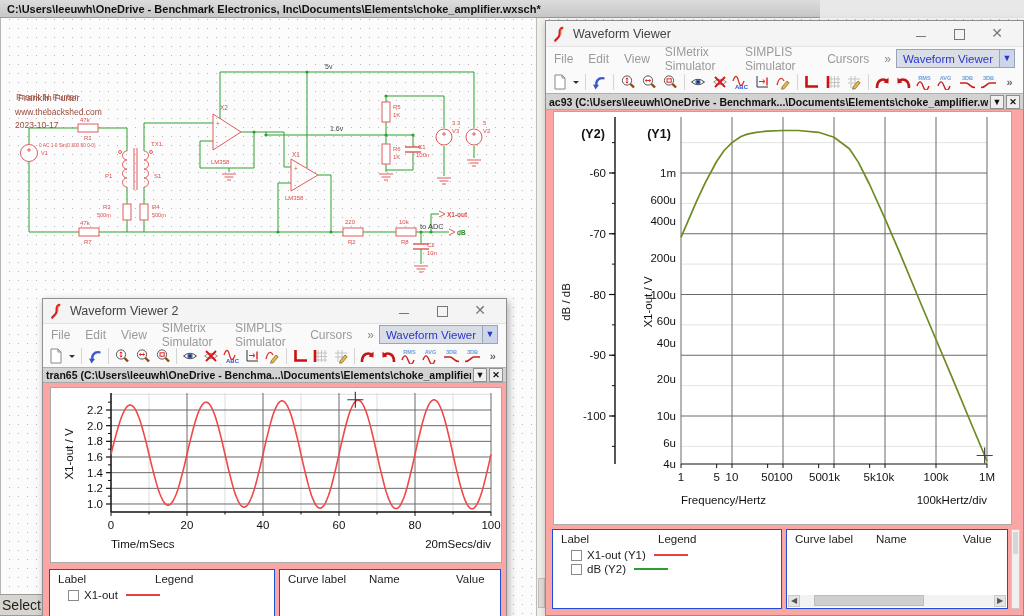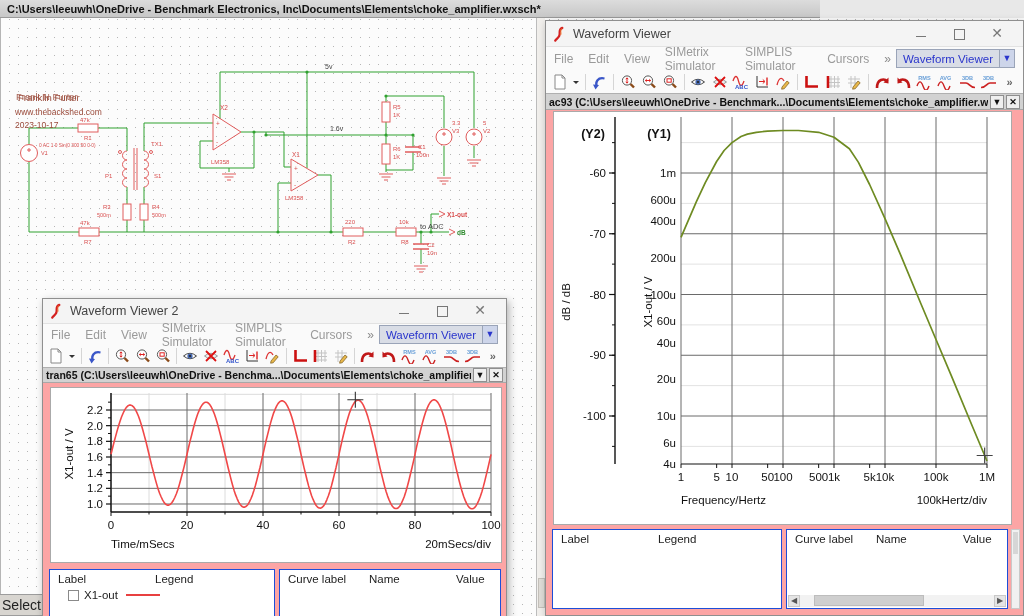--- a/index.html
+++ b/index.html
@@ -468,20 +468,30 @@
         <text x="433" y="392" text-anchor="end" font-size="11.5" fill="#111">100kHertz/div</text>
         <path d="M127.0 125.4 L142.4 89.6 L151.3 70.7 L162.6 49.5 L170.1 38.5 L178.0 30.6 L187.0 24.5 L193.4 22.1 L202.3 20.3 L213.6 19.1 L229.0 18.5 L244.4 18.5 L264.6 20.3 L280.0 25.2 L295.4 36.7 L304.3 50.1 L315.6 72.5 L331.0 106.6 L346.4 142.4 L366.6 191.0 L382.0 227.5 L397.4 263.9 L417.6 312.5 L433.0 349.0 " stroke="#6e8b22" stroke-width="1.7" fill="none" stroke-linejoin="round"></path>
         <path d="M422.6663679814056 343.4875H438.6663679814056M430.6663679814056 335.4875V351.4875" stroke="#444" stroke-width="1.2" fill="none"></path>
       </svg>
   </div>
   <div class="legend-box" style="left:6px; top:508px; width:230px; height:80px;">
     <div class="legend-head">
       <span style="width:97px;">Label</span>
       <span>Legend</span>
     </div>
+    <div class="legend-row">
+      <span class="cbx"></span>
+      <span>X1-out (Y1)</span>
+      <span class="leg-line" style="border-top-color: rgb(232, 64, 64);"></span>
+    </div>
+    <div class="legend-row">
+      <span class="cbx"></span>
+      <span>dB (Y2)</span>
+      <span class="leg-line" style="border-top-color: rgb(44, 160, 44);"></span>
+    </div>
   </div>
   <div class="legend-box" style="left:240px; top:508px; width:222px; height:80px;">
     <div class="ct-head">
       <span style="width:81px;">Curve label</span>
       <span style="width:87px;">Name</span>
       <span>Value</span>
     </div>
     <div class="hscroll">
       <span class="hs-arrow">◀</span>
       <span class="hs-track">

